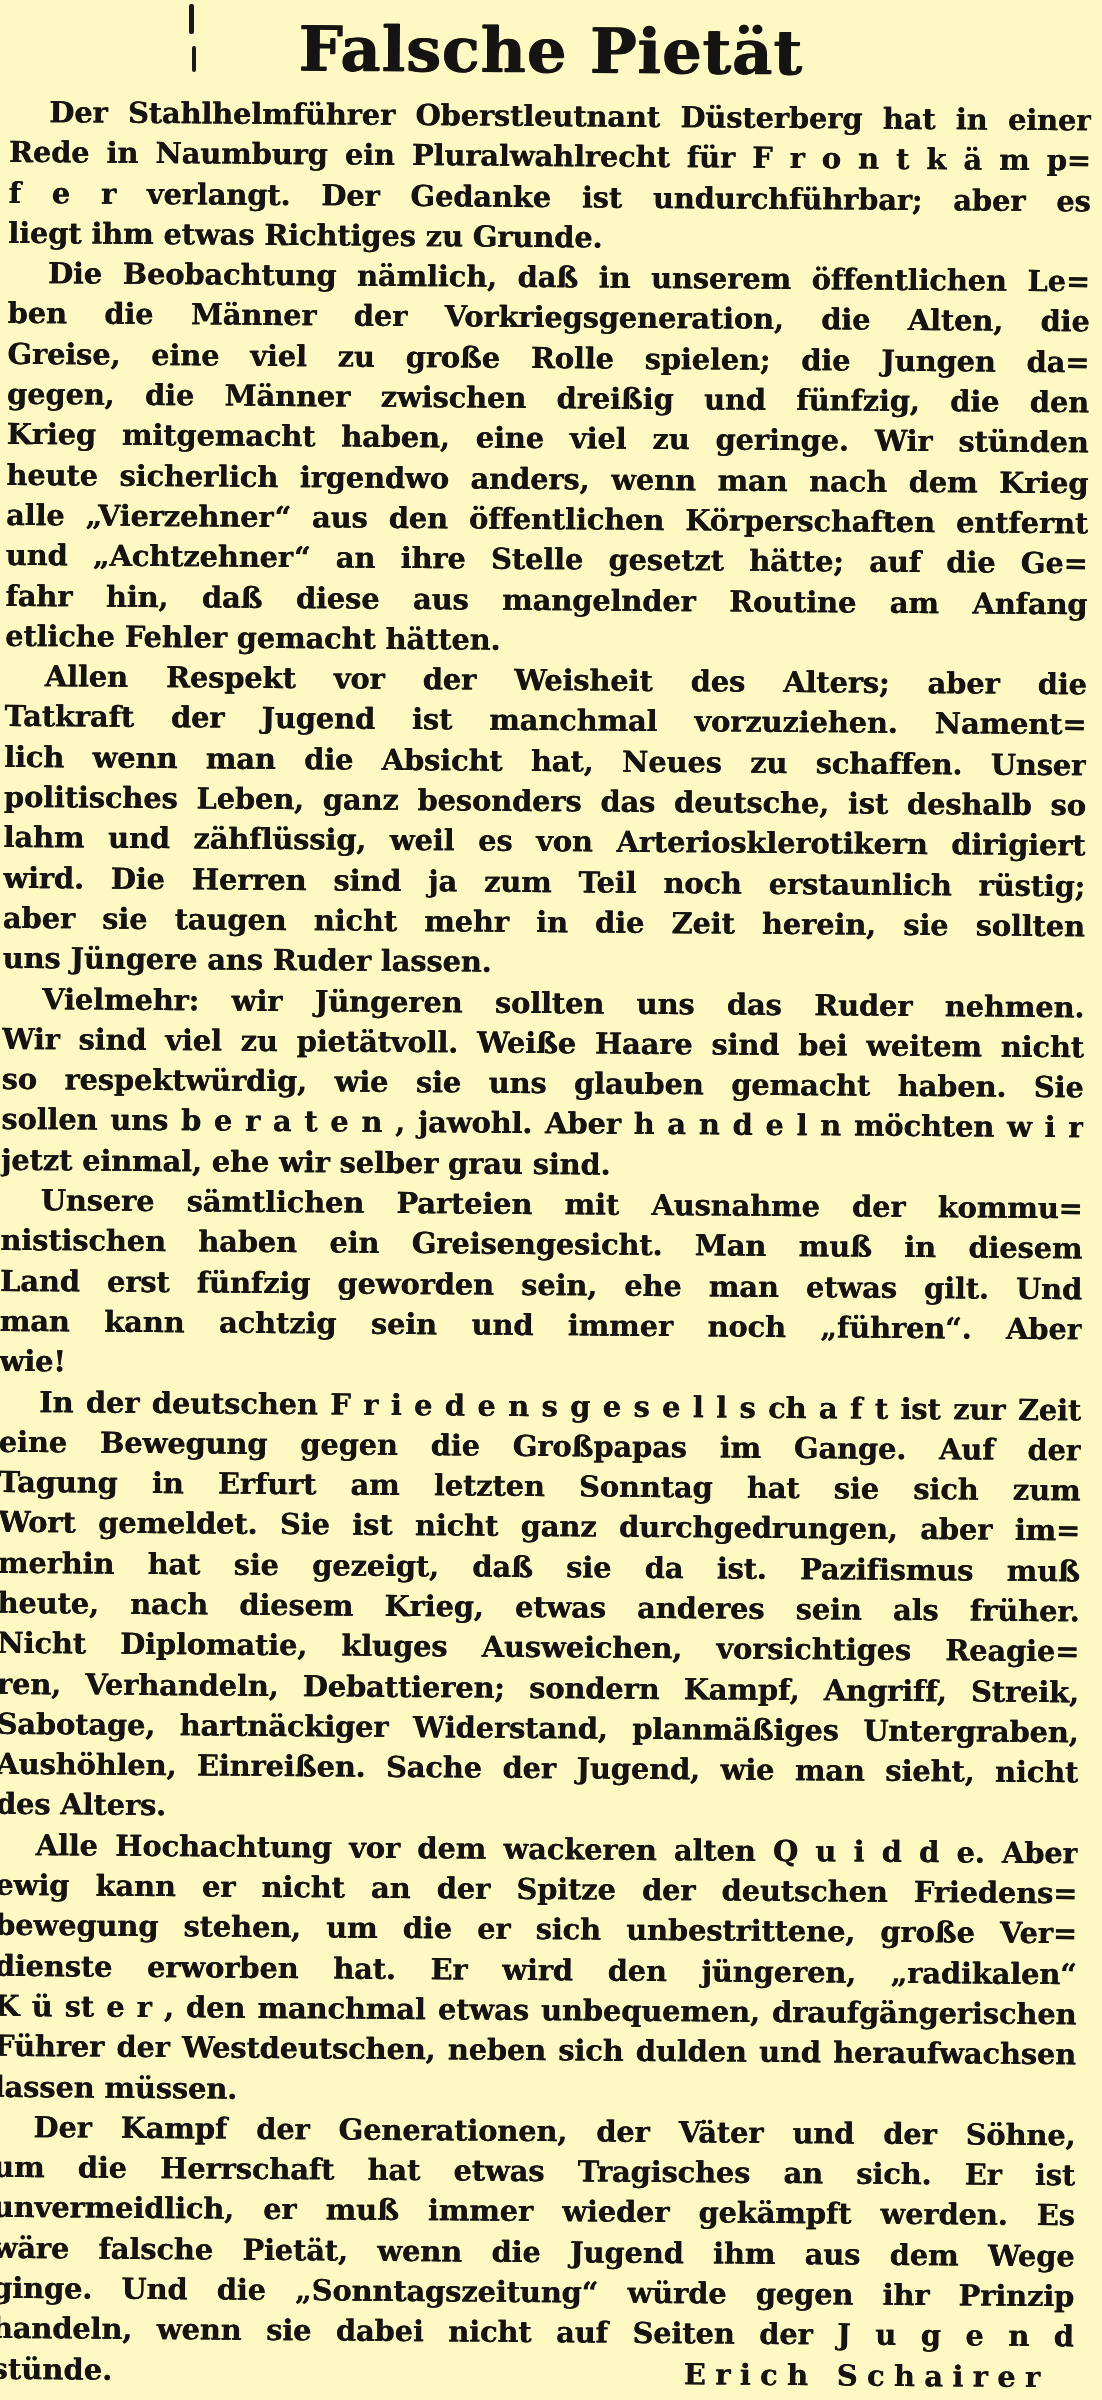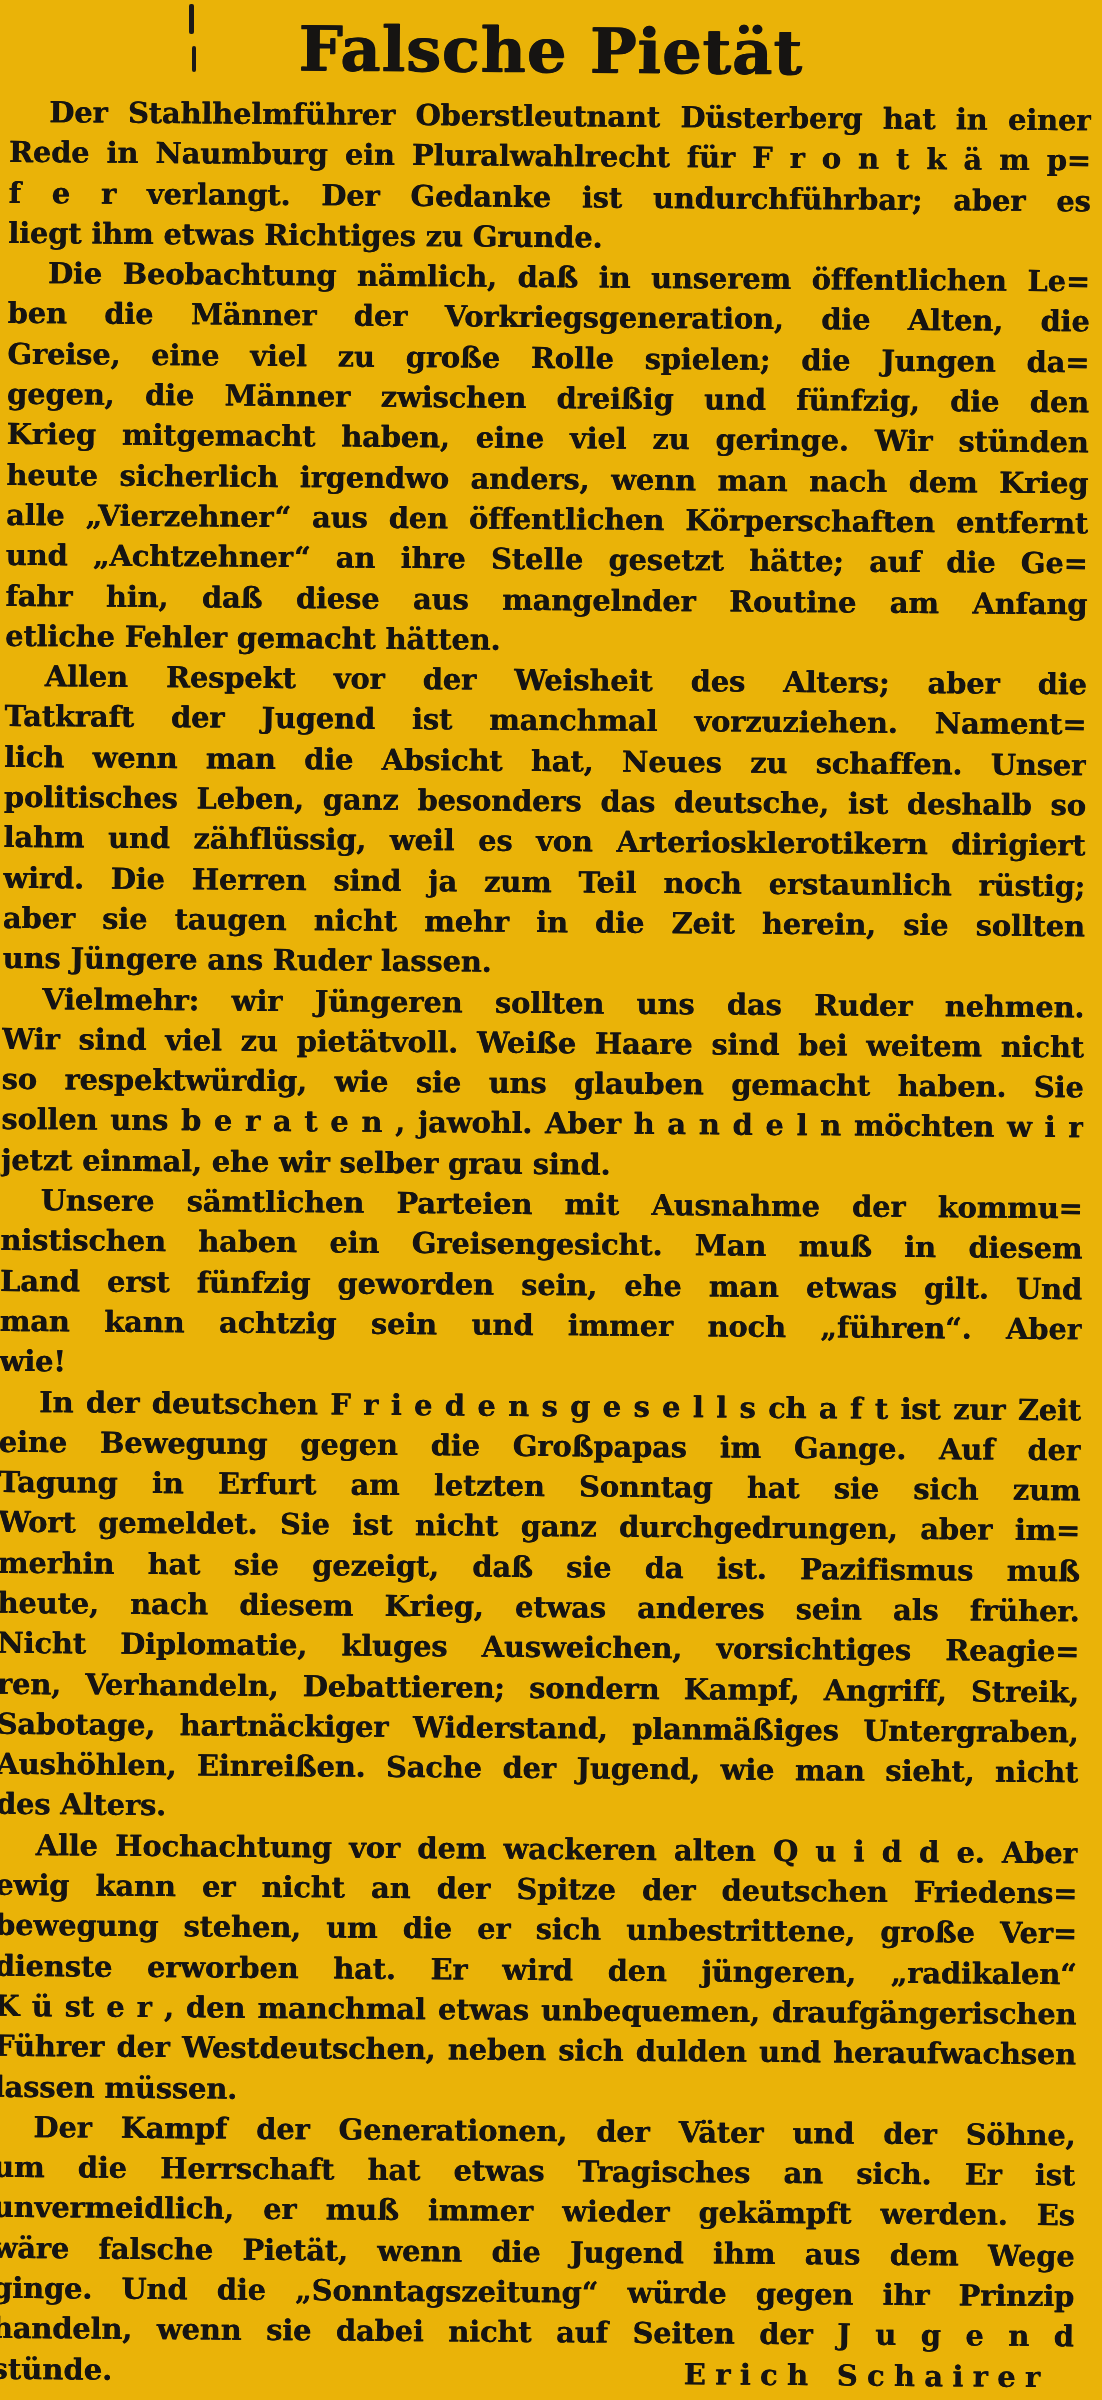--- a/index.html
+++ b/index.html
@@ -1,18 +1,18 @@
 <!DOCTYPE html>
 <html><head>
 <meta charset="utf-8">
 <style>
   html,body{margin:0;padding:0;background:#e8e6e0;}
   .page{
     position:relative;width:1102px;height:2400px;margin:0 auto;
-    background:#eab308;color:#161412;
+    background:#fef9c3;color:#161412;
     font-family:"DejaVu Serif", serif;
     overflow:hidden;
   }
   .scan{transform:rotate(.45deg);transform-origin:20px 0;}
   .title{
     margin:0;height:88px;padding-top:4px;
     text-align:center;
     font-size:62px;font-weight:bold;line-height:86px;letter-spacing:1px;
     text-shadow:1px 0 0 currentColor, 0 .5px 0 currentColor;
   }

